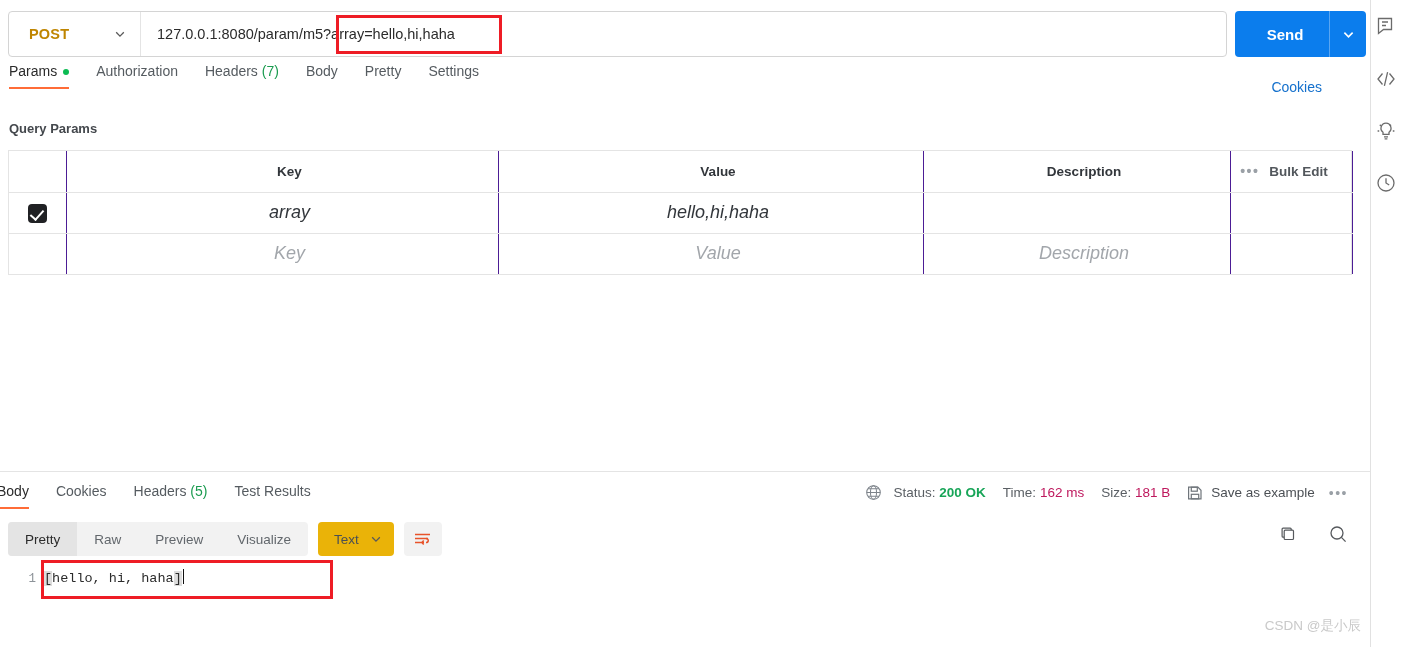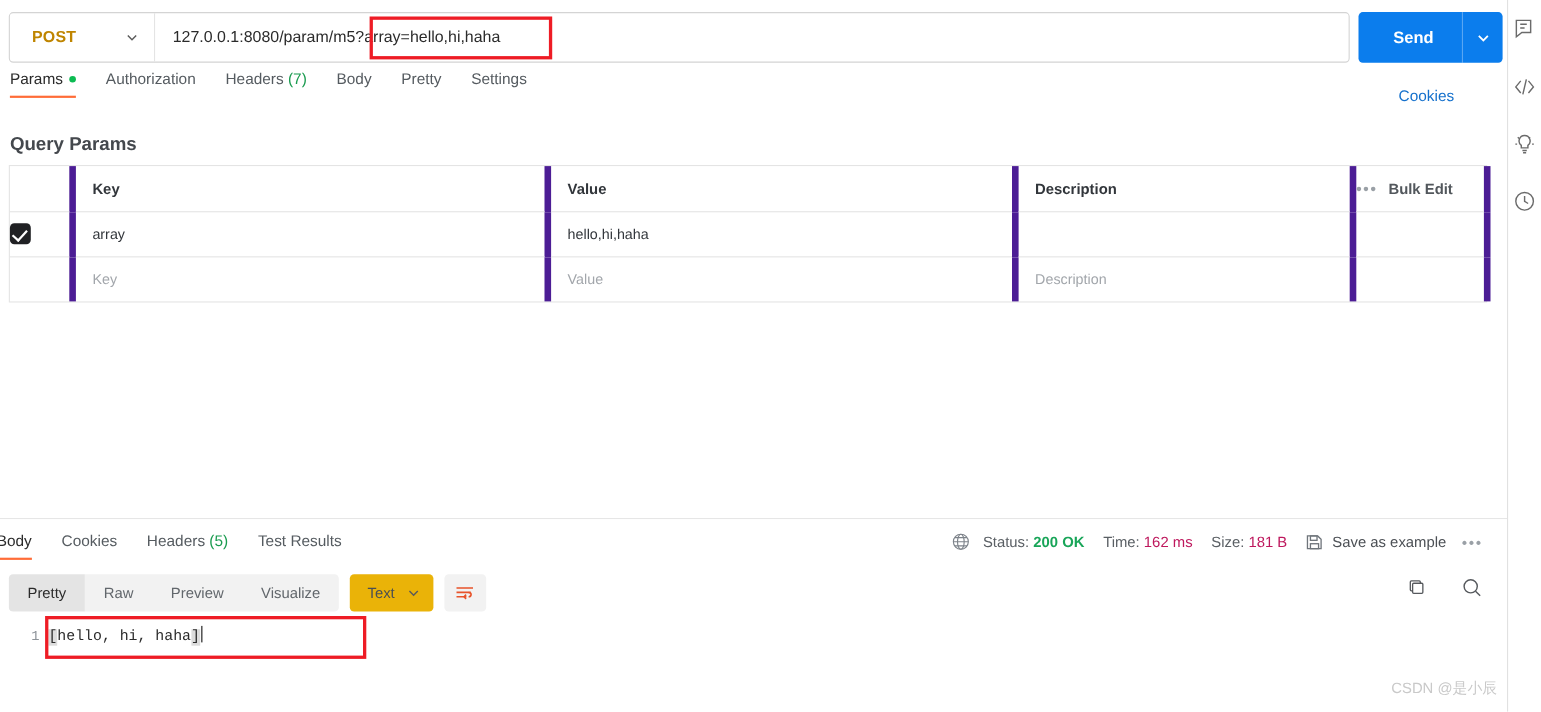--- a/index.html
+++ b/index.html
@@ -82,39 +82,39 @@
   }
   .hdr-count { color: #1a9b4f; }
   .cookies-link {
     position: absolute; top: 79px; right: 48px;
     font-size: 14px; color: #1470cc; cursor: pointer;
   }
 
   
   .qp-title {
     position: absolute; top: 121px; left: 9px;
-    font-size: 17px; color: #44484d; font-weight: bold;
+    font-size: 13px; color: #44484d; font-weight: bold;
   }
   .qp-table {
     position: absolute; top: 150px; left: 8px; width: 1344px;
     border: 1px solid #e4e4e4; border-collapse: collapse;
   }
   .qp-table table { width: 100%; border-collapse: collapse; table-layout: fixed; }
   .qp-table th, .qp-table td {
-    border-right: 6px solid #4c1d95; border-bottom: 1px solid #e4e4e4;
-    height: 41px; text-align: left; vertical-align: middle;
+    border-right: 1px solid #4c1d95; border-bottom: 1px solid #e4e4e4;
+    height: 41px; text-align: center; vertical-align: middle;
   }
   .qp-table tr:last-child td { border-bottom: 0; }
   .col-chk { width: 57px; }
   .col-key { width: 432px; }
   .col-val { width: 425px; }
   .col-desc { width: 307px; }
   .col-act { width: 122px; border-right: 0 !important; }
   th { font-size: 13.5px; color: #32363b; font-weight: bold; padding-left: 15px; }
-  td { font-size: 13px; color: #32363b; padding-left: 15px; }
+  td { font-size: 18px; color: #32363b; padding-left: 15px; font-style: italic; }
   td.muted { color: #a2a6ab; }
   .chkcell { padding: 0; text-align: center; }
   .chkbox {
     display: inline-block; width: 19px; height: 19px; border-radius: 4px;
     background: #202124; position: relative; cursor: pointer; vertical-align: middle;
   }
   .chkbox::after {
     content: ""; position: absolute; left: 5px; top: 3px;
     width: 6px; height: 11px; border: solid #fff; border-width: 0 2.4px 2.4px 0;
     transform: rotate(42deg);

